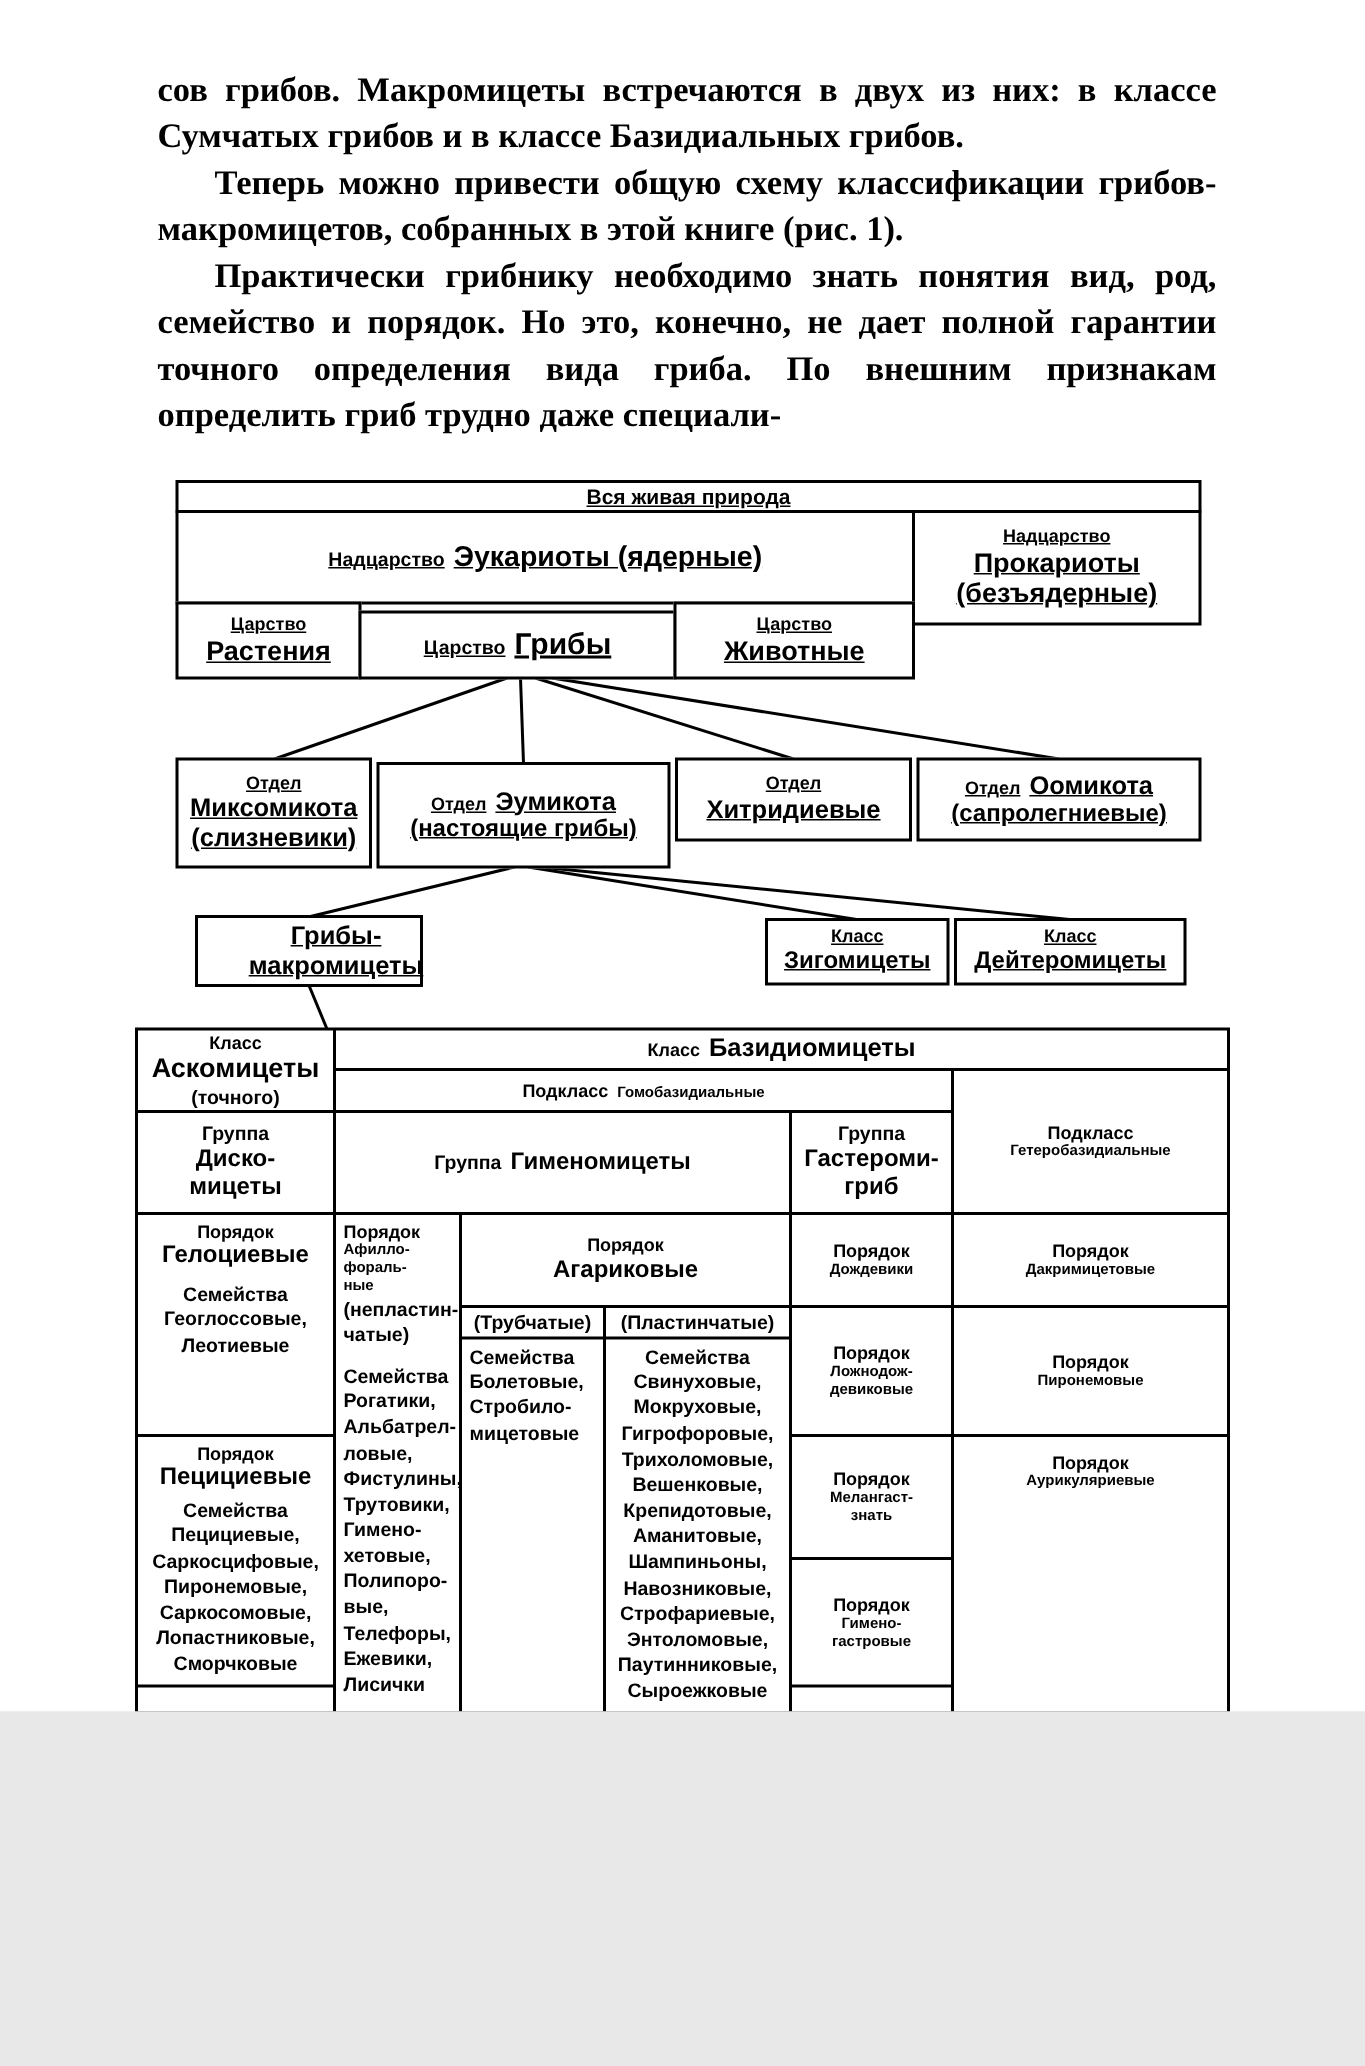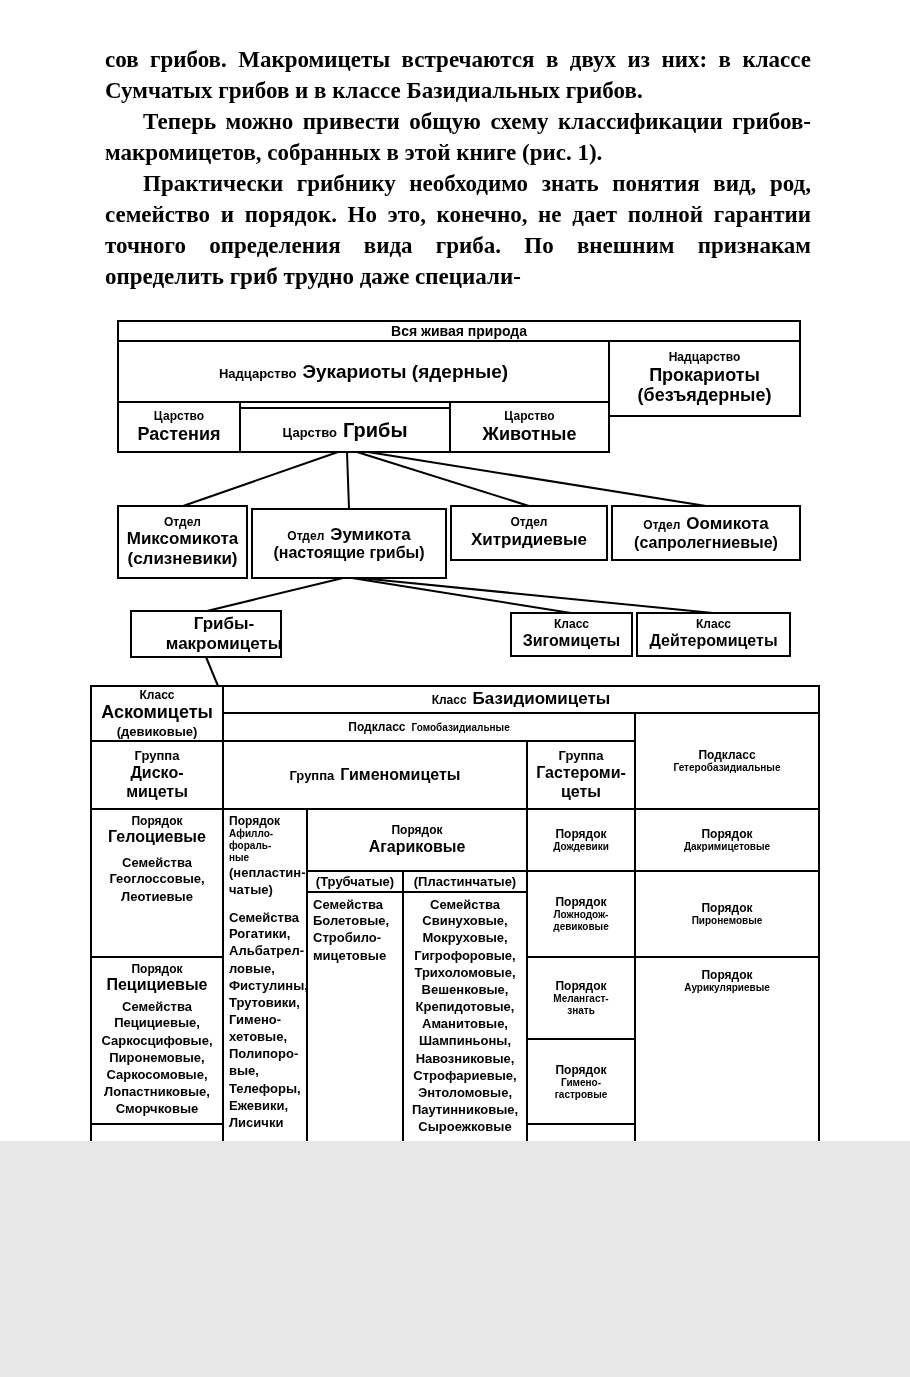--- a/index.html
+++ b/index.html
@@ -8,21 +8,21 @@
   .body-text{position:absolute;left:105px;top:44px;width:706px;
     font-family:"Liberation Serif",serif;font-weight:bold;font-size:23px;line-height:31px;text-align:justify;}
   .para{margin:0;}
   .indent{text-indent:38px;}
   
   .connectors{position:absolute;left:0;top:0;pointer-events:none;}
   .connectors line{stroke:#000;stroke-width:2;}
   
   .box{position:absolute;box-sizing:border-box;border:2px solid #000;background:#fff;
     display:flex;flex-direction:column;align-items:center;justify-content:center;text-align:center;
-    font-family:"Liberation Sans",sans-serif;font-weight:bold;line-height:1.15;}
+    font-family:"Liberation Sans",sans-serif;font-weight:bold;line-height:1.15;text-decoration:underline;}
   .row{display:flex;flex-direction:row;align-items:baseline;justify-content:center;gap:6px;}
   .prefix{font-size:12px;}
   .name{font-size:17px;white-space:pre-line;}
   .sub{font-size:15px;white-space:pre-line;}
   .sz13{font-size:13px;} .sz14{font-size:14px;} .sz15{font-size:10px;}
   .sz16{font-size:16px;} .sz18{font-size:18px;} .sz19{font-size:19px;} .sz20{font-size:20px;}
 
   #box-nature  {left:117px;top:320px;width:684px;height:22px;}
   #box-eu      {left:117px;top:340px;width:493px;height:63px;}
   #box-pro     {left:608px;top:340px;width:193px;height:77px;}
@@ -176,21 +176,21 @@
   <div class="box" id="box-deu">
     <span class="prefix">Класс</span>
     <span class="name sz16">Дейтеромицеты</span>
   </div>
 
   <div id="class-table">
 
     <div class="tcell" id="cell-asco">
       <span class="prefix">Класс</span>
       <span class="name sz18">Аскомицеты</span>
-      <span class="fam-label">(девиковые)</span>
+      <span class="fam-label">(точного)</span>
     </div>
 
     <div class="tcell" id="cell-basidio">
       <div class="row">
         <span class="prefix">Класс</span>
         <span class="name">Базидиомицеты</span>
       </div>
     </div>
 
     <div class="tcell" id="cell-homo">
@@ -214,21 +214,21 @@
     <div class="tcell" id="cell-hymeno">
       <div class="row">
         <span class="prefix sz13">Группа</span>
         <span class="name sz16">Гименомицеты</span>
       </div>
     </div>
 
     <div class="tcell" id="cell-gastero">
       <span class="prefix sz13">Группа</span>
       <span class="name sz16">Гастероми-
-цеты</span>
+гриб</span>
     </div>
 
     <div class="tcell top" id="cell-helo">
       <span class="prefix">Порядок</span>
       <span class="name sz16">Гелоциевые</span>
       <span class="fam-label mt8">Семейства</span>
       <span class="fam">Геоглоссовые,
 Леотиевые</span>
     </div>
 

